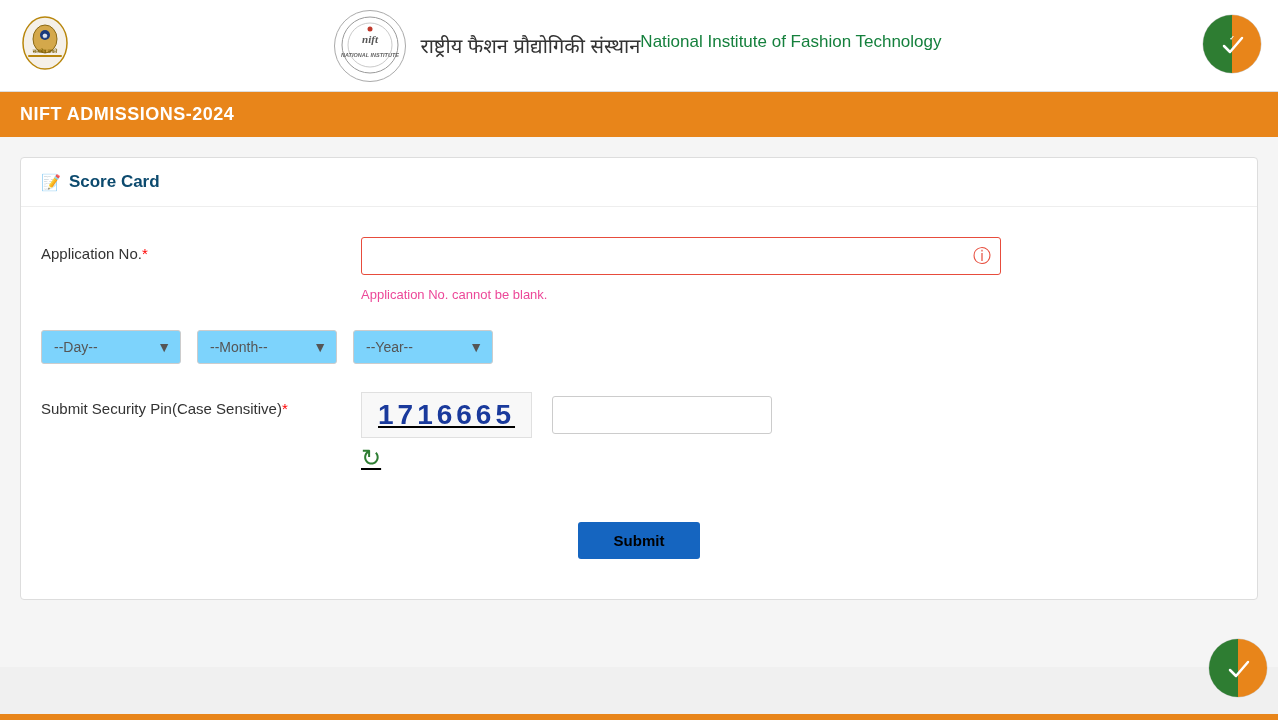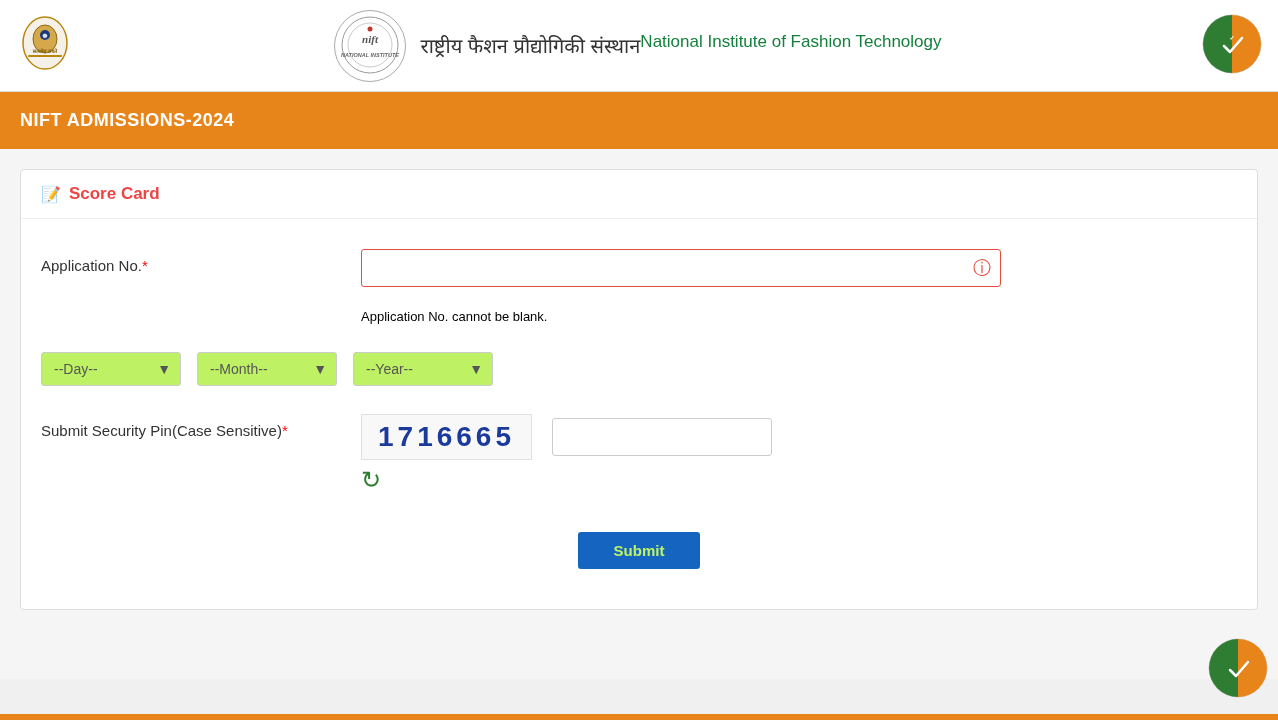--- a/index.html
+++ b/index.html
@@ -80,21 +80,21 @@
       width: 60px;
       height: 60px;
     }
 
     
     .orange-banner {
       background: #E8851A;
       color: #fff;
       font-size: 18px;
       font-weight: bold;
-      padding: 18px 20px;
+      padding: 12px 20px;
       letter-spacing: 0.5px;
     }
 
     
     .main-content {
       background: #f5f5f5;
       padding: 20px;
       min-height: 530px;
     }
 
@@ -111,21 +111,21 @@
       border-bottom: 1px solid #eee;
       display: flex;
       align-items: center;
       gap: 8px;
     }
     .score-card-icon {
       color: #5b8dc9;
       font-size: 16px;
     }
     .score-card-label {
-      color: #ef4444;
+      color: #0c4a6e;
       font-size: 17px;
       font-weight: bold;
     }
 
     .form-body {
       padding: 30px 20px 20px 20px;
     }
 
     .form-row {
       display: flex;
@@ -170,23 +170,23 @@
     .input-error-icon {
       position: absolute;
       right: 10px;
       top: 50%;
       transform: translateY(-50%);
       color: #e74c3c;
       font-size: 18px;
       pointer-events: none;
     }
     .error-msg {
-      color: #000000;
+      color: #ec4899;
       font-size: 13px;
-      margin-top: 22px;
+      margin-top: 12px;
     }
 
     
     .dob-selects {
       display: flex;
       gap: 16px;
       flex-wrap: wrap;
     }
     .dob-select-wrapper {
       position: relative;
@@ -194,36 +194,37 @@
       align-items: center;
     }
     .dob-select {
       appearance: none;
       -webkit-appearance: none;
       border: 1px solid #ccc;
       border-radius: 3px;
       padding: 8px 36px 8px 12px;
       font-size: 14px;
       color: #555;
-      background: #bef264;
+      background: #7dd3fc;
       cursor: pointer;
       min-width: 140px;
     }
     .chevron-icon {
       position: absolute;
       right: 10px;
       pointer-events: none;
       color: #555;
       font-size: 14px;
     }
 
     
     .security-row {
       display: flex;
       align-items: center;
+      text-decoration: underline;
     }
     .captcha-block {
       display: flex;
       flex-direction: column;
       gap: 6px;
     }
     .captcha-text {
       font-size: 28px;
       font-weight: 900;
       color: #1a3a9c;
@@ -254,27 +255,28 @@
     }
 
     
     .form-footer {
       display: flex;
       justify-content: center;
       padding: 10px 0 20px 0;
     }
     .submit-btn {
       background: #1565c0;
-      color: #bef264;
+      color: #000000;
       border: none;
       border-radius: 3px;
       padding: 10px 36px;
       font-size: 15px;
       cursor: pointer;
       font-weight: bold;
+      margin-top: 12px;
     }
 
     
     .bottom-bar {
       background: #E8851A;
       height: 6px;
       width: 100%;
       position: fixed;
       bottom: 0;
       left: 0;

